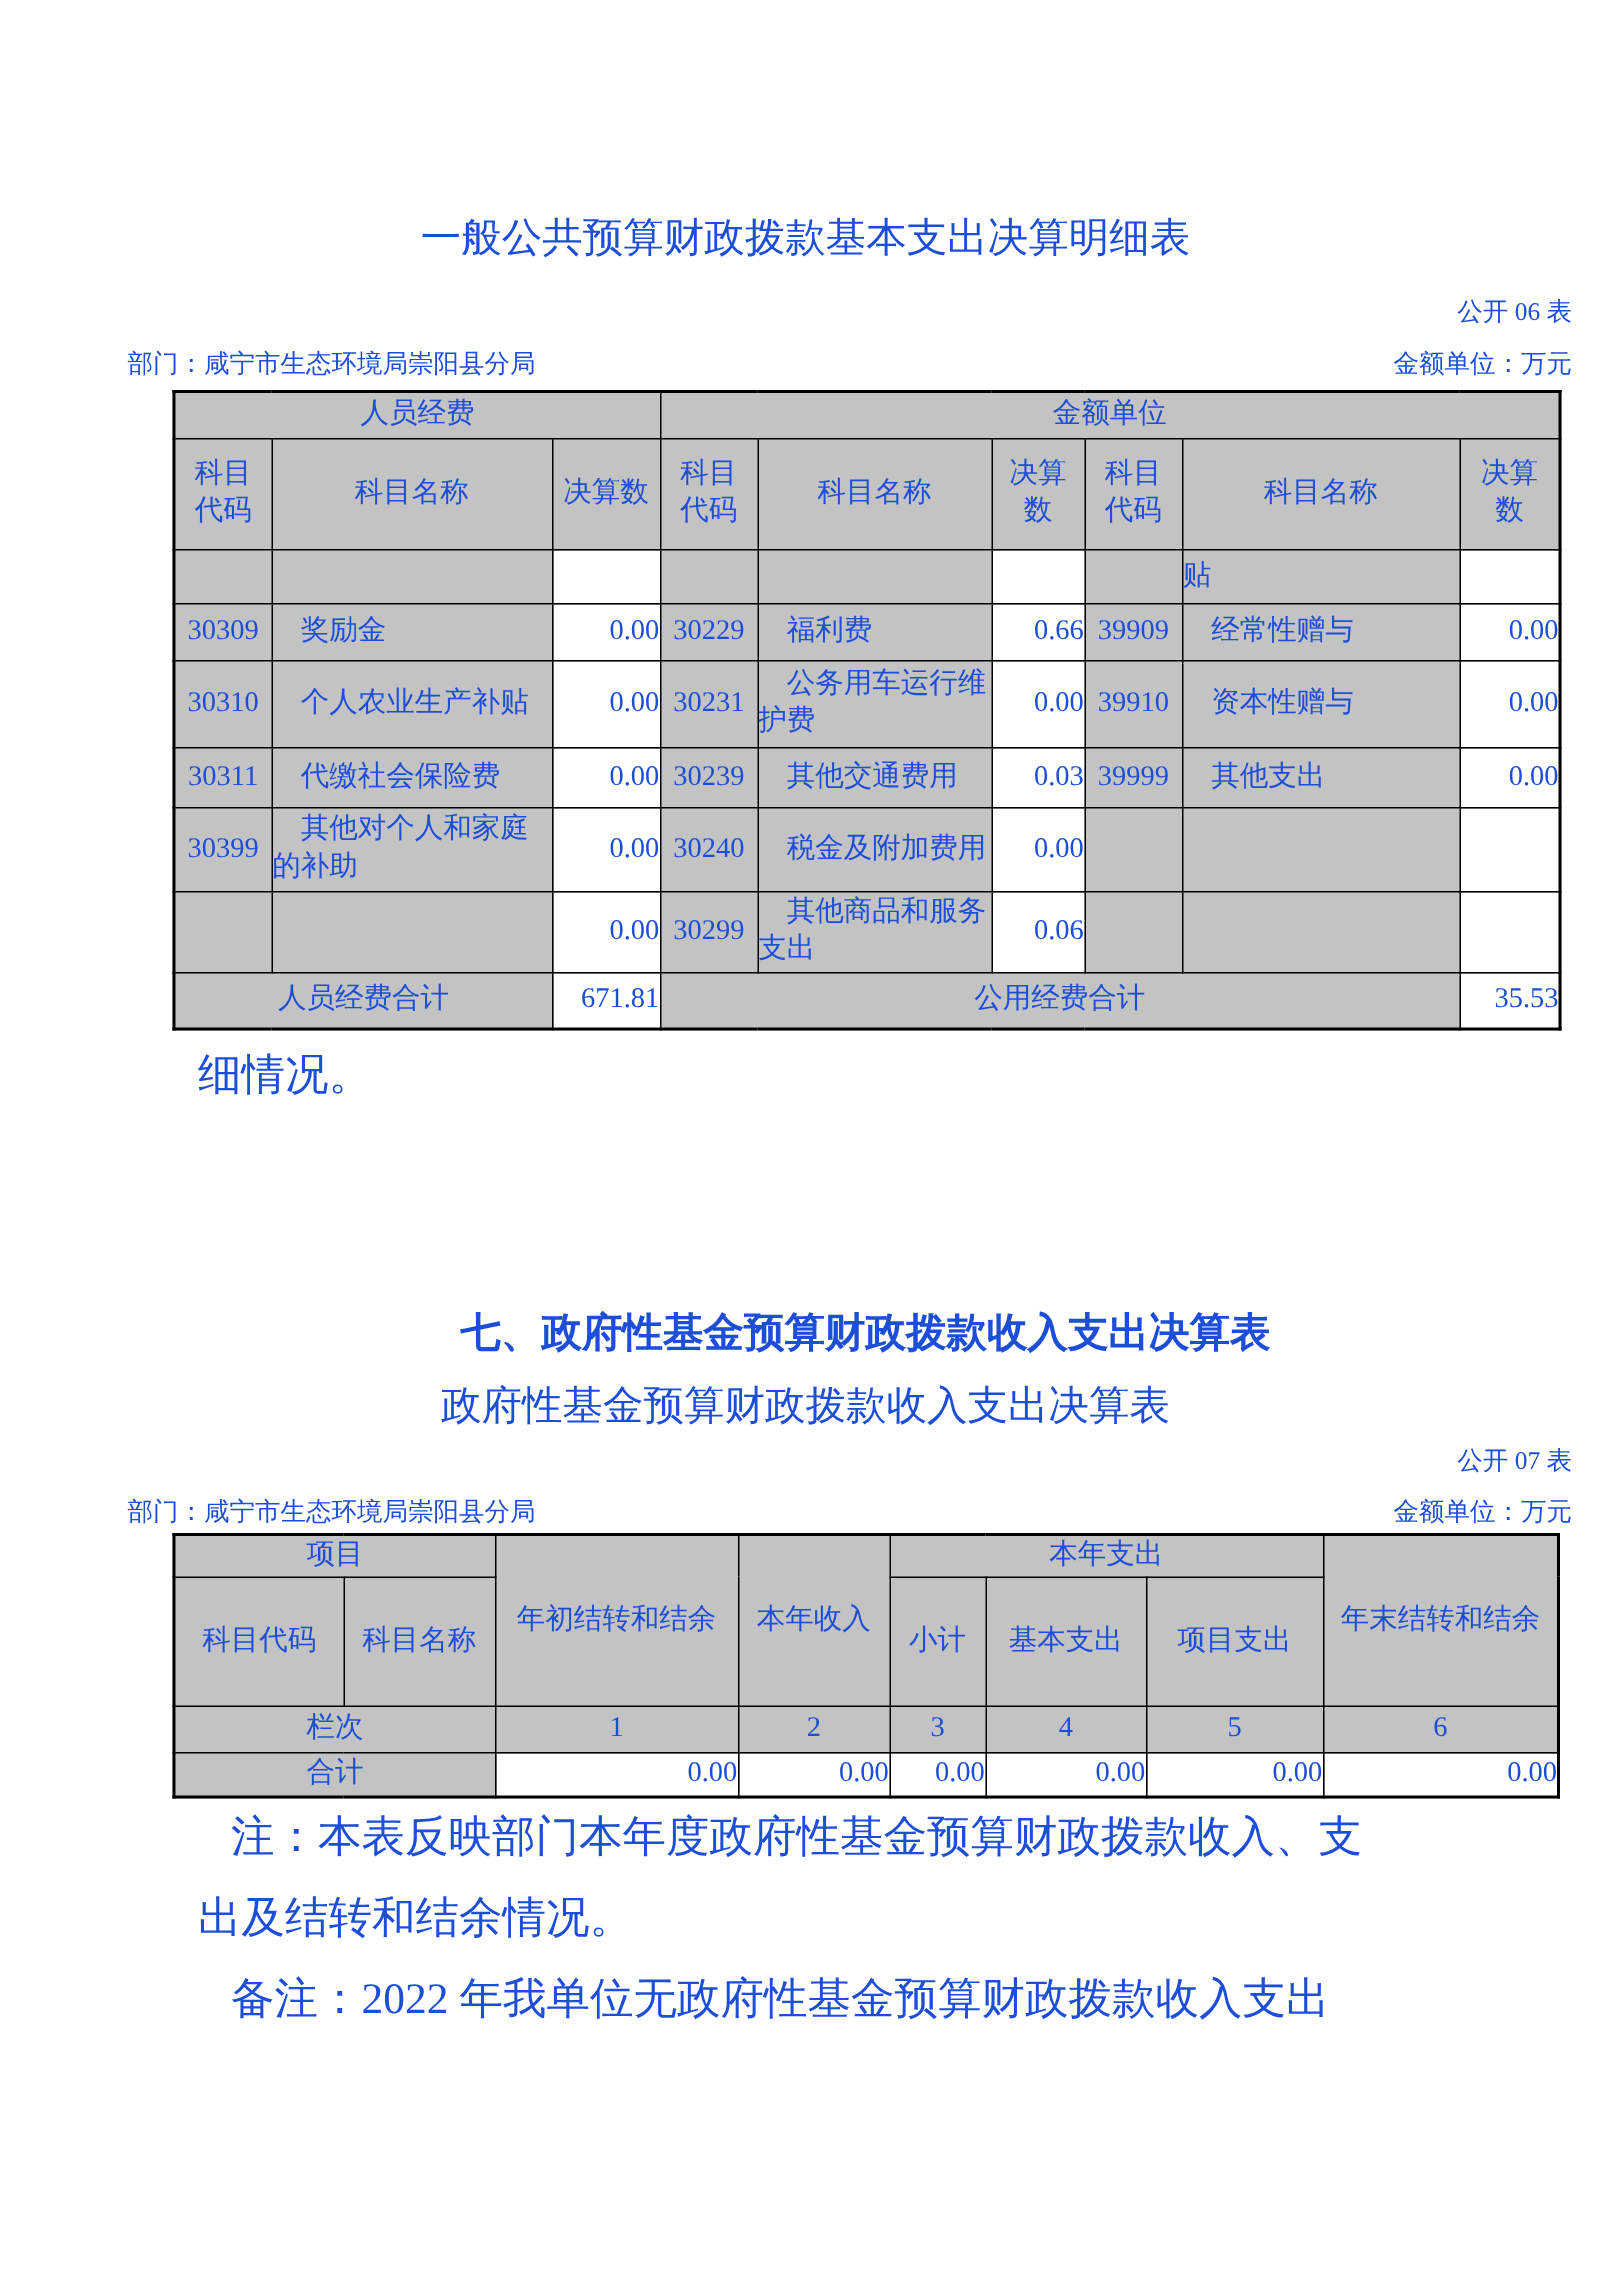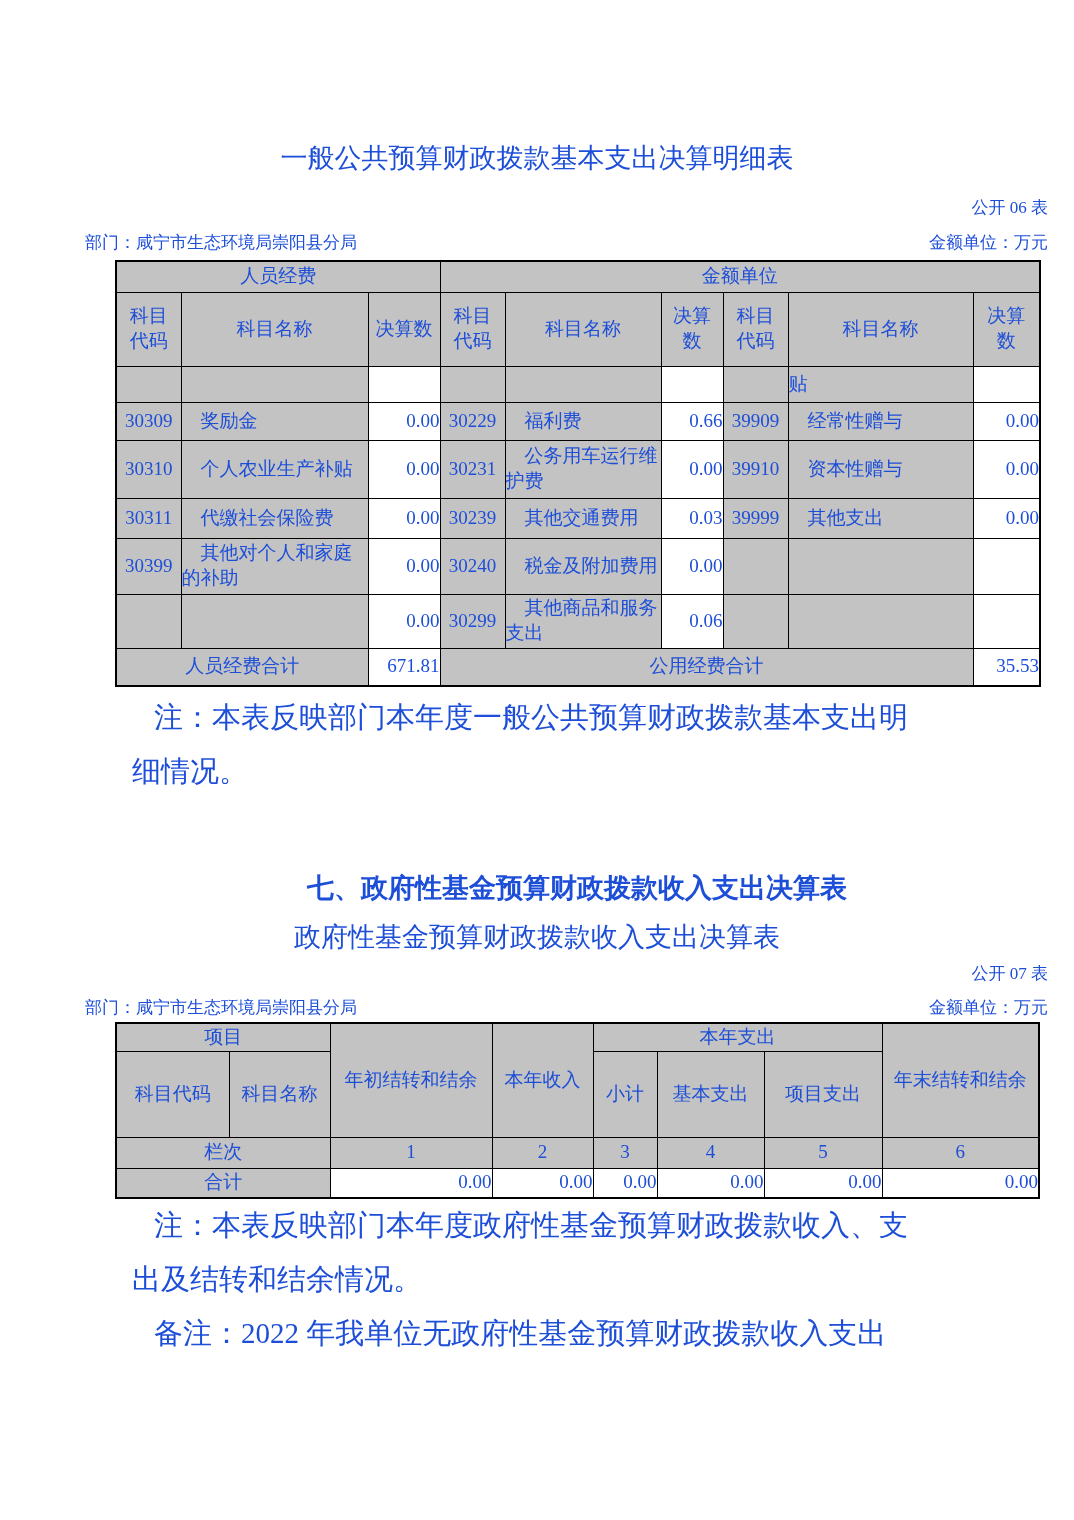--- a/index.html
+++ b/index.html
@@ -211,21 +211,20 @@
     <tr style="height:38px">
       <td class="lbl" colspan="2">人员经费合计</td>
       <td class="amt">671.81</td>
       <td class="lbl" colspan="5">公用经费合计</td>
       <td class="amt">35.53</td>
     </tr>
   </tbody>
     </table>
 
   <div class="note-block note-1">
-    <div class="note-line indent">注：本表反映部门本年度一般公共预算财政拨款基本支出明</div>
     <div class="note-line">细情况。</div>
   </div>
 
   <div class="section-heading">七、政府性基金预算财政拨款收入支出决算表</div>
   <div class="sub-title">政府性基金预算财政拨款收入支出决算表</div>
 
   <div class="sheet-label sheet-label-07">公开 07 表</div>
 
   <div class="meta-row meta-row-2">
     <span class="meta-dept">部门：咸宁市生态环境局崇阳县分局</span>

